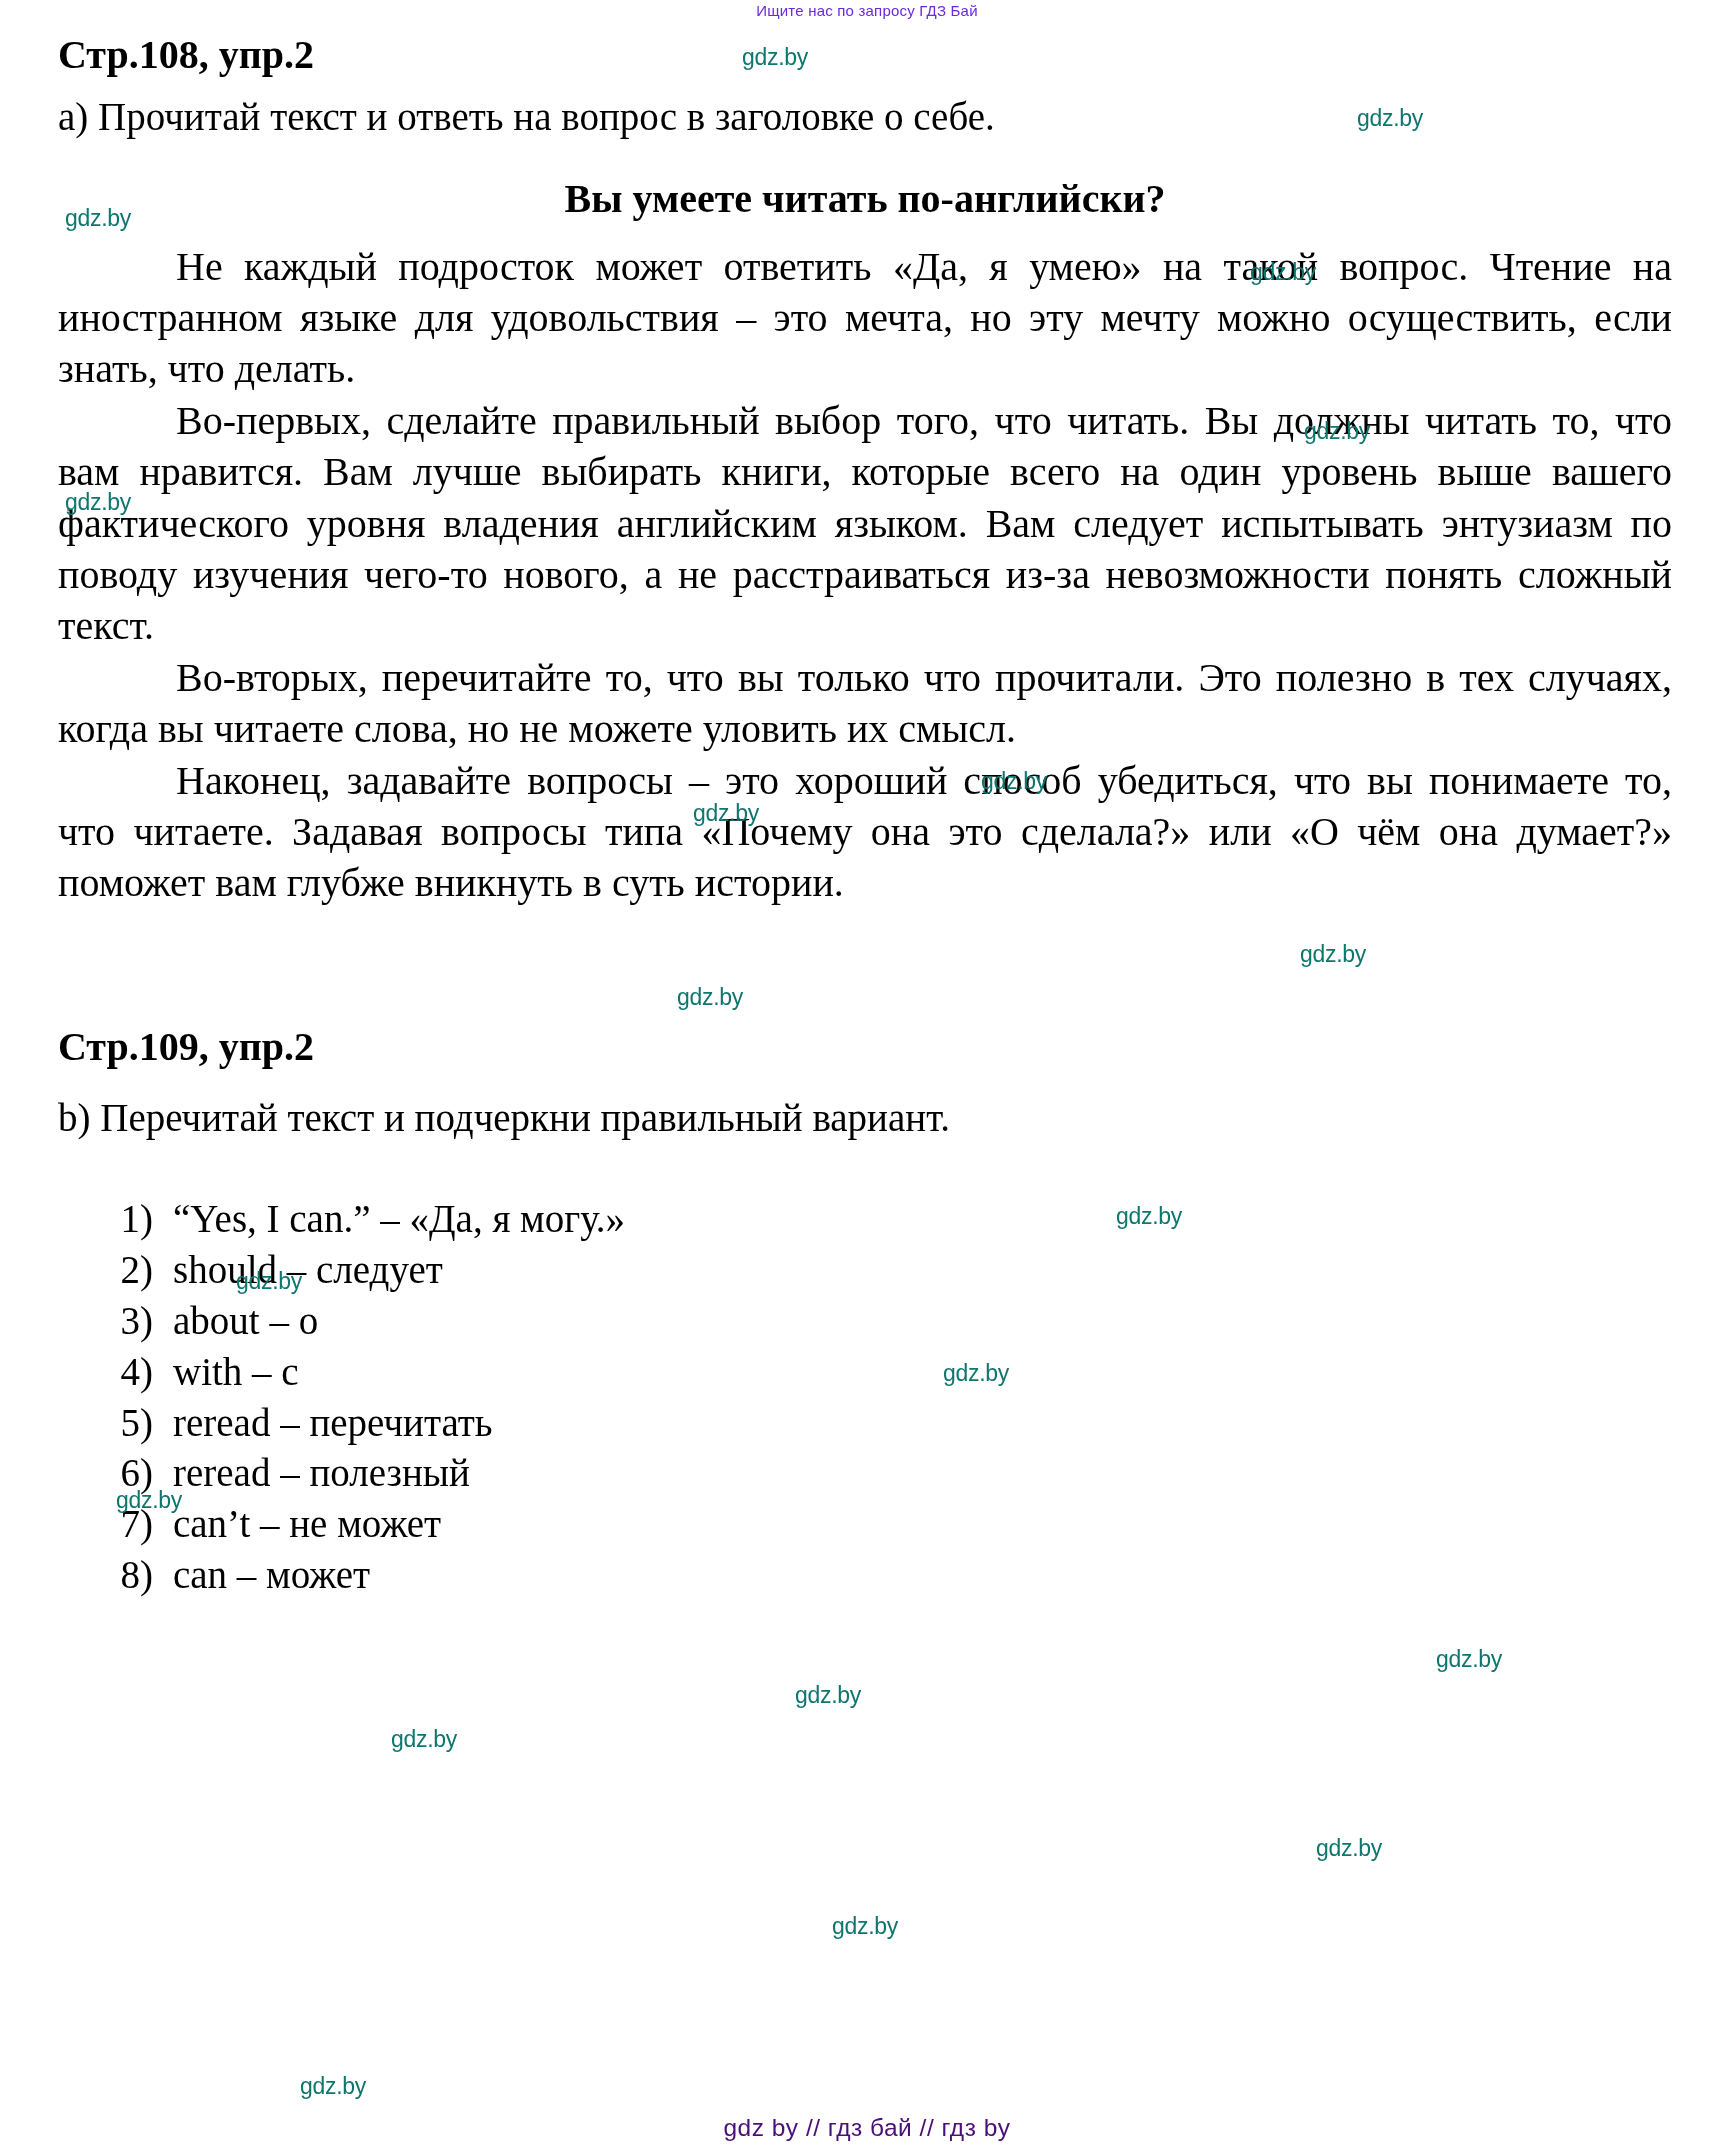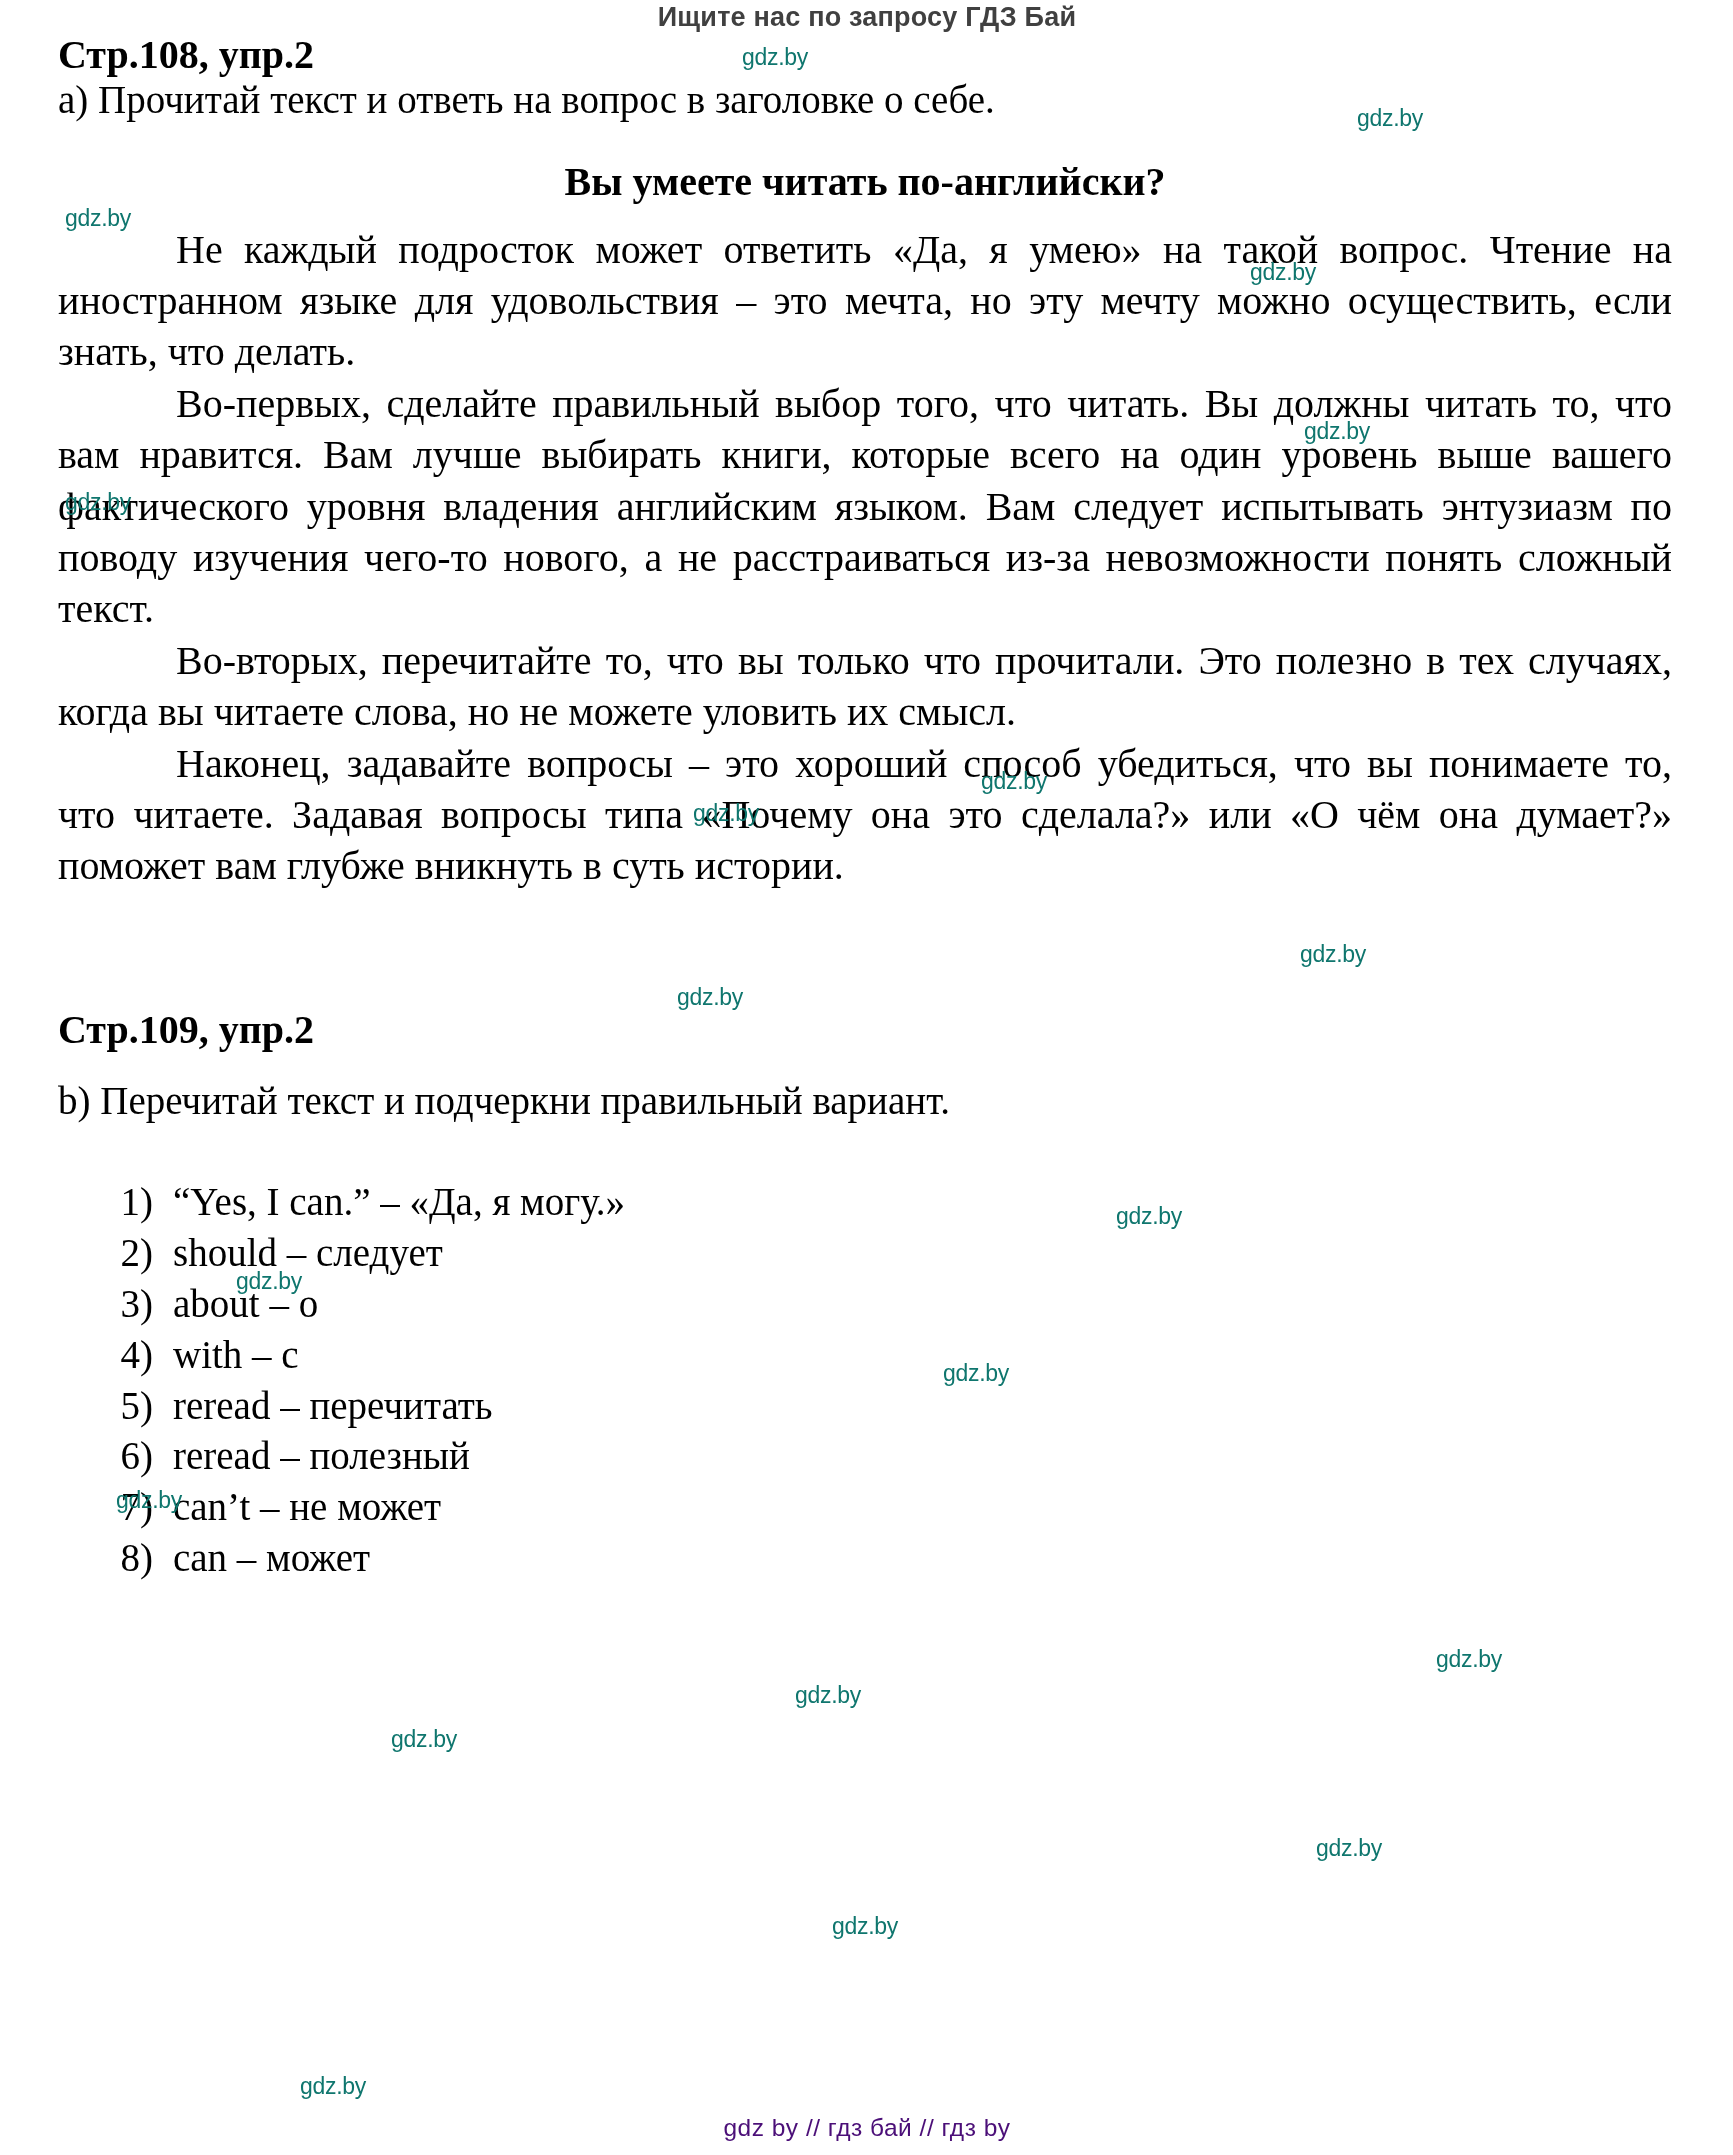--- a/index.html
+++ b/index.html
@@ -19,23 +19,23 @@
   }
 
   
   .promo-banner {
     position: absolute;
     top: 1.8px;
     left: 0;
     width: 100%;
     text-align: center;
     font-family: "Liberation Sans", "DejaVu Sans", sans-serif;
-    font-size: 27px;
-    font-weight: 700;
-    color: #404040;
+    font-size: 15px;
+    font-weight: 400;
+    color: #6d28d9;
     letter-spacing: 0.2px;
     z-index: 6;
   }
 
   
   .wm {
     position: absolute;
     font-family: "Liberation Sans", "DejaVu Sans", sans-serif;
     font-size: 23px;
     font-weight: 400;
@@ -155,21 +155,21 @@
       <div class="wm" style="left: 391px; top: 1726px;">gdz.by</div>
       <div class="wm" style="left: 1316px; top: 1835px;">gdz.by</div>
       <div class="wm" style="left: 832px; top: 1913px;">gdz.by</div>
       <div class="wm" style="left: 300px; top: 2073px;">gdz.by</div>
     </div>
 
   <div class="content">
 
     <div style="padding-top:35px;">
       <h1 class="ex-head">Стр.108, упр.2</h1>
-      <p class="ex-sub" style="margin-top:3px;">a) Прочитай текст и ответь на вопрос в заголовке о себе.</p>
+      <p class="ex-sub" style="margin-top:20px;">a) Прочитай текст и ответь на вопрос в заголовке о себе.</p>
 
       <h2 class="article-title" style="margin-top:38px;">Вы умеете читать по-английски?</h2>
 
       <p class="body-par" style="margin-top:20px;">Не каждый подросток может ответить «Да, я умею» на такой вопрос. Чтение на иностранном языке для удовольствия – это мечта, но эту мечту можно осуществить, если знать, что делать.</p>
       <p class="body-par">Во-первых, сделайте правильный выбор того, что читать. Вы должны читать то, что вам нравится. Вам лучше выбирать книги, которые всего на один уровень выше вашего фактического уровня владения английским языком. Вам следует испытывать энтузиазм по поводу изучения чего-то нового, а не расстраиваться из-за невозможности понять сложный текст.</p>
       <p class="body-par">Во-вторых, перечитайте то, что вы только что прочитали. Это полезно в тех случаях, когда вы читаете слова, но не можете уловить их смысл.</p>
       <p class="body-par">Наконец, задавайте вопросы – это хороший способ убедиться, что вы понимаете то, что читаете. Задавая вопросы типа «Почему она это сделала?» или «О чём она думает?» поможет вам глубже вникнуть в суть истории.</p>
     </div>
 
     <div style="margin-top:118px;">

